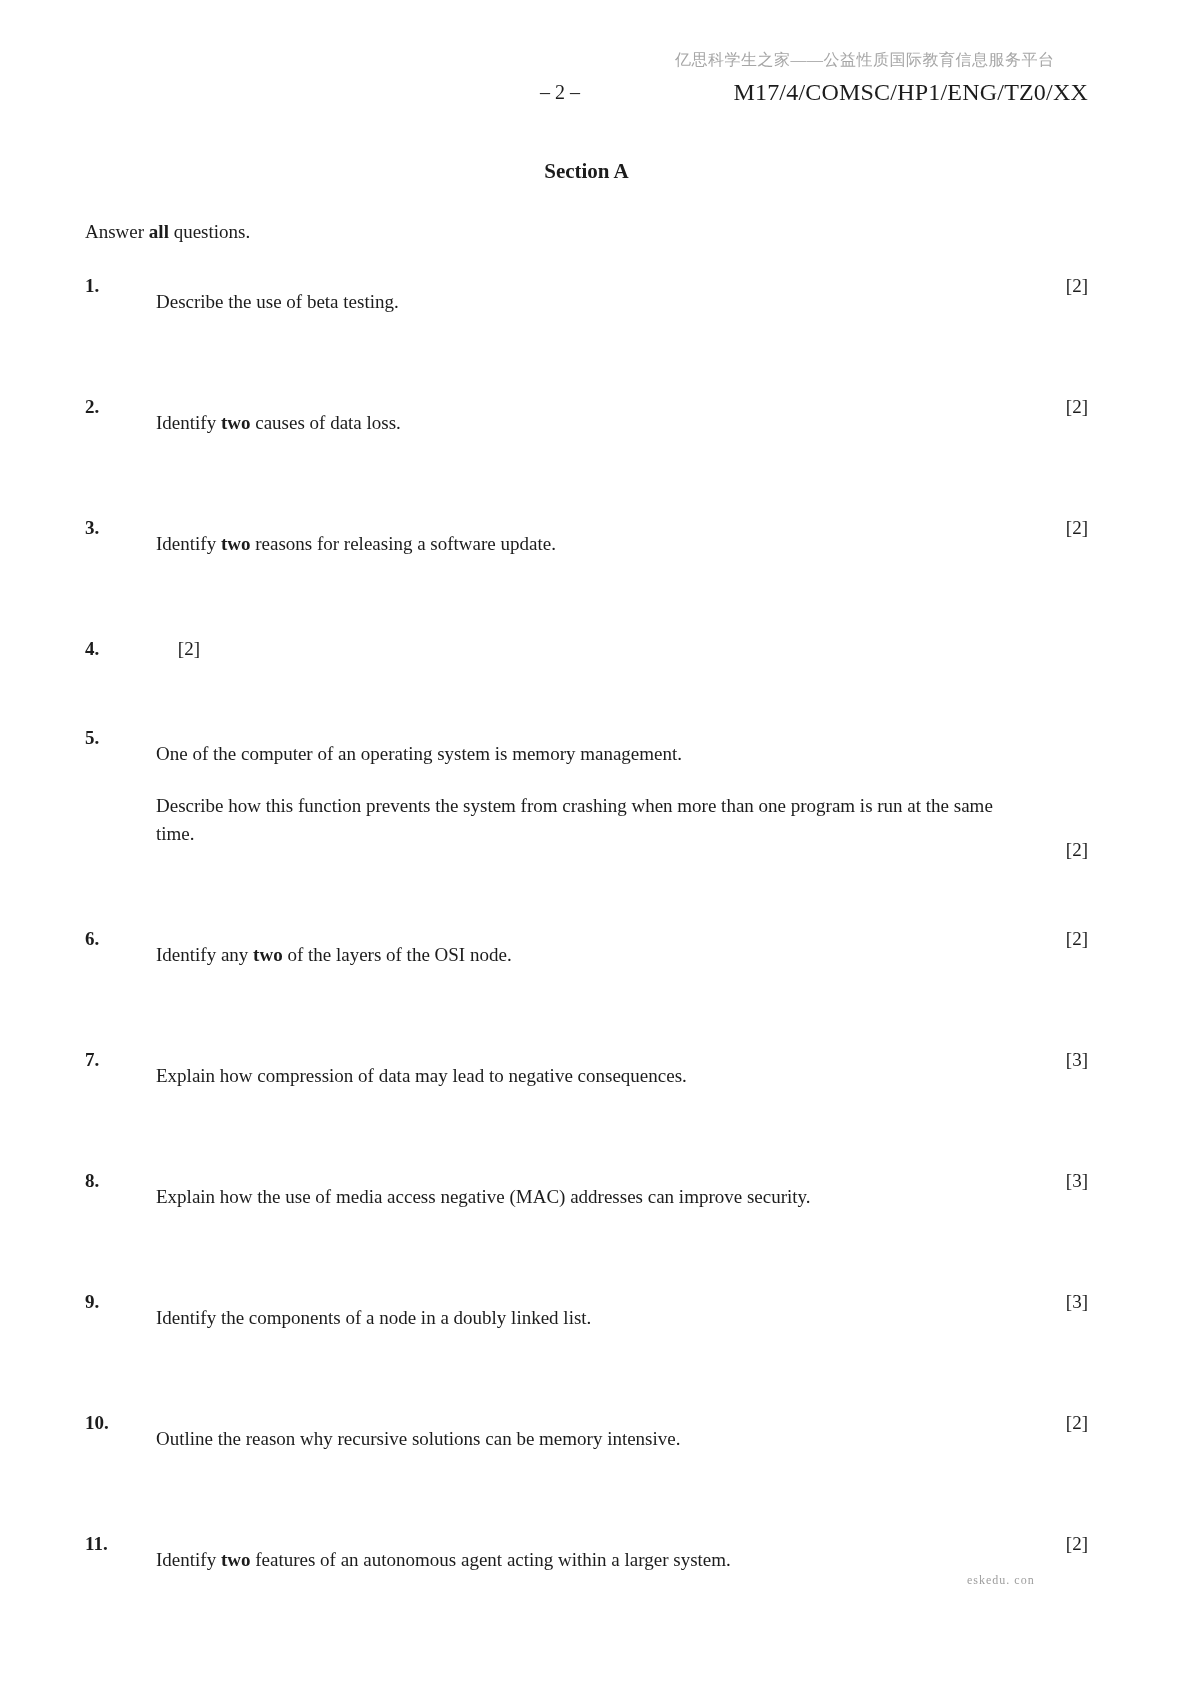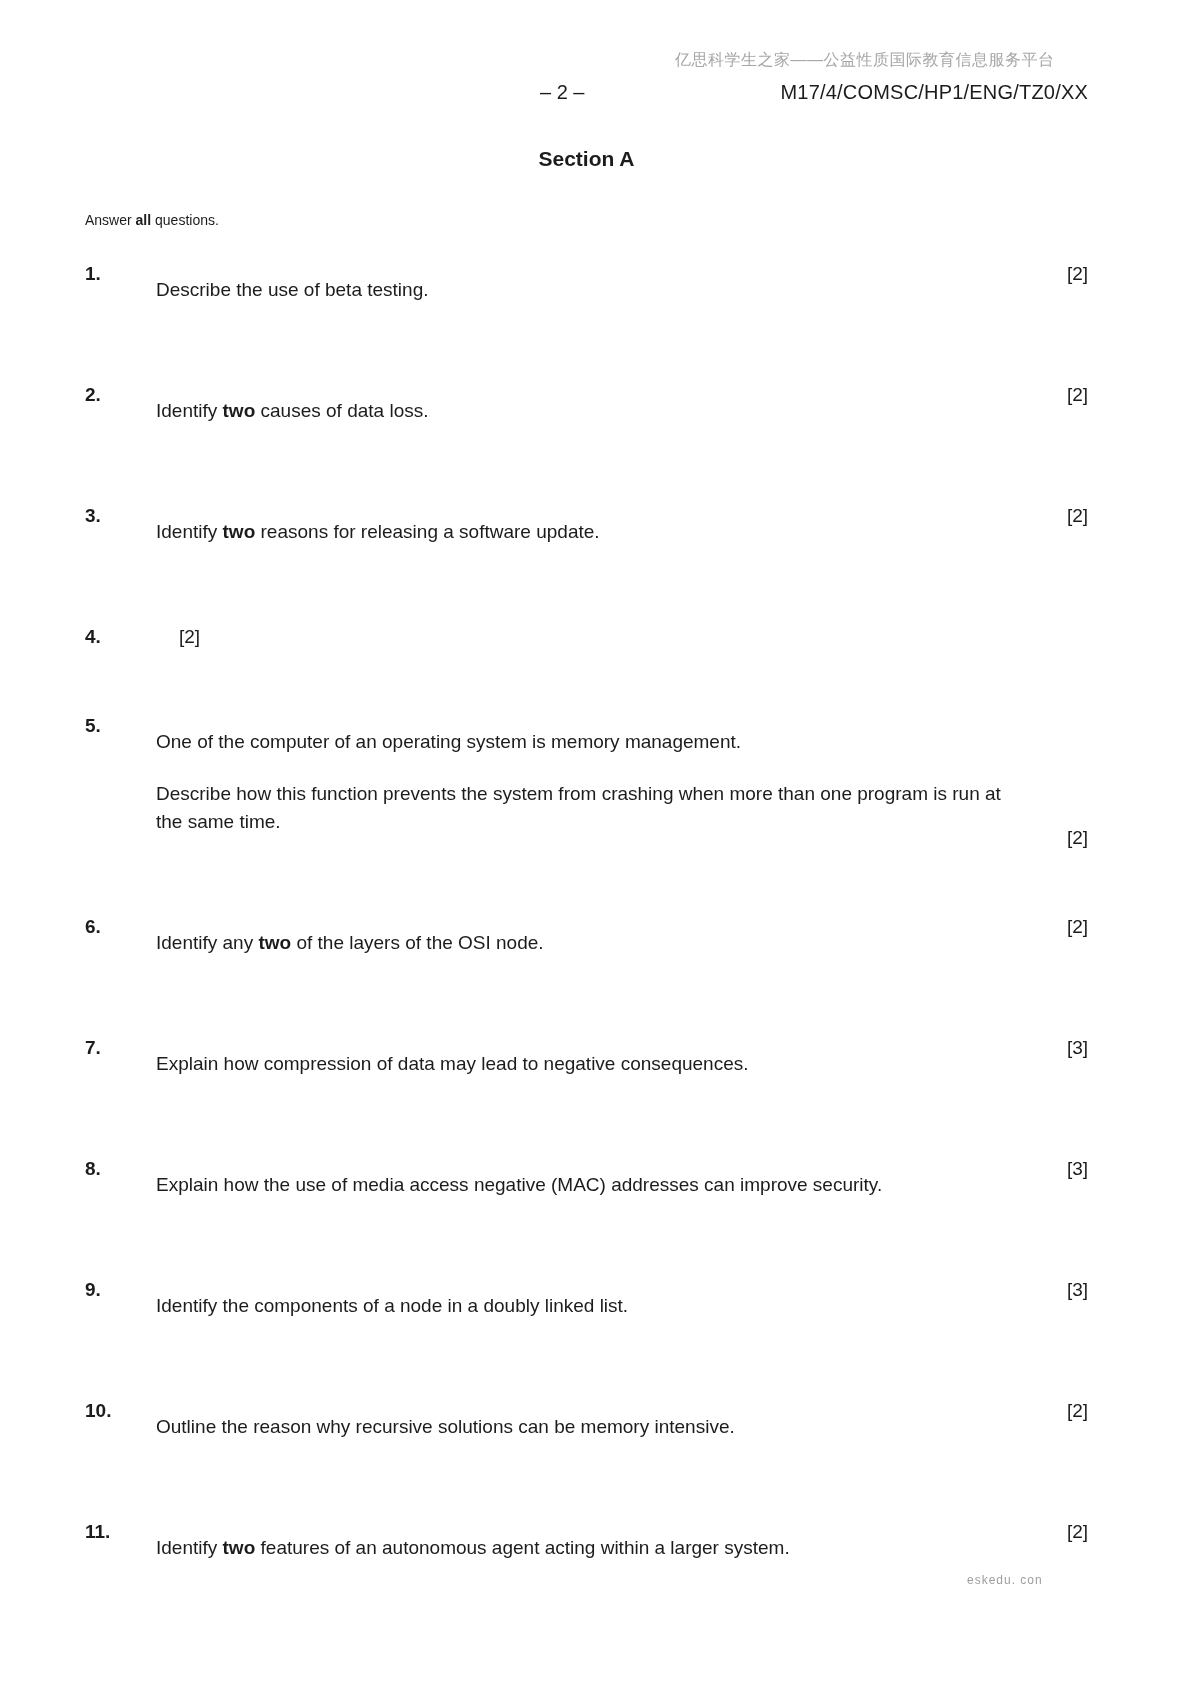--- a/index.html
+++ b/index.html
@@ -5,21 +5,21 @@
   html, body {
     margin: 0;
     padding: 0;
     background: #ffffff;
   }
   .page {
     position: relative;
     width: 1191px;
     height: 1684px;
     background: #ffffff;
-    font-family: Liberation Sans, sans-serif;
+    font-family: Liberation Serif, serif;
     color: var(--text-color, #1c1c1c);
     overflow: hidden;
   }
   
   .cn-watermark {
     position: absolute;
     top: 50px;
     left: 675px;
     width: 420px;
     font-size: 16px;
@@ -32,41 +32,41 @@
     position: absolute;
     top: 80px;
     left: 540px;
     font-size: 20px;
     line-height: 24px;
   }
   .exam-code {
     position: absolute;
     top: 80px;
     right: 103px;
-    font-size: 20px;
+    font-size: 24px;
     line-height: 24px;
     letter-spacing: 0.2px;
   }
   
   .content {
     position: absolute;
     top: 140px;
     left: 85px;
     right: 103px;
   }
   .section-title {
-    margin: 6px;
+    margin: 18px;
     font-size: 21px;
     line-height: 26px;
     font-weight: bold;
     text-align: center;
   }
   .instruction {
     margin: 34px 0 26px 0;
-    font-size: 14px;
+    font-size: 19px;
     line-height: 28px;
   }
   .question {
     display: flex;
     align-items: flex-start;
     margin-bottom: 61px;
     font-size: 19px;
     line-height: 28px;
   }
   .q-num {

